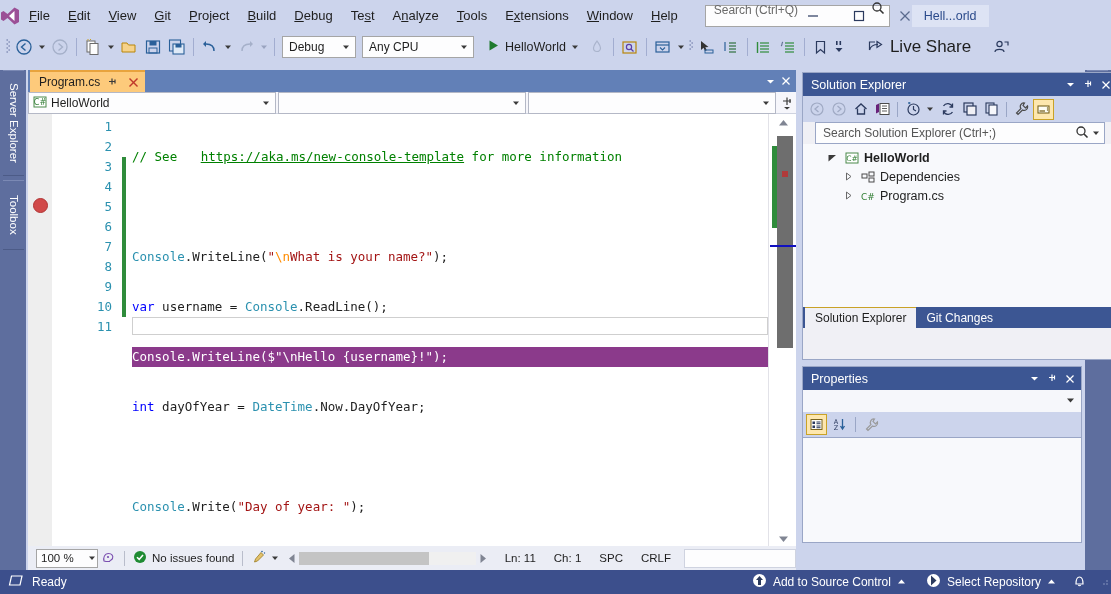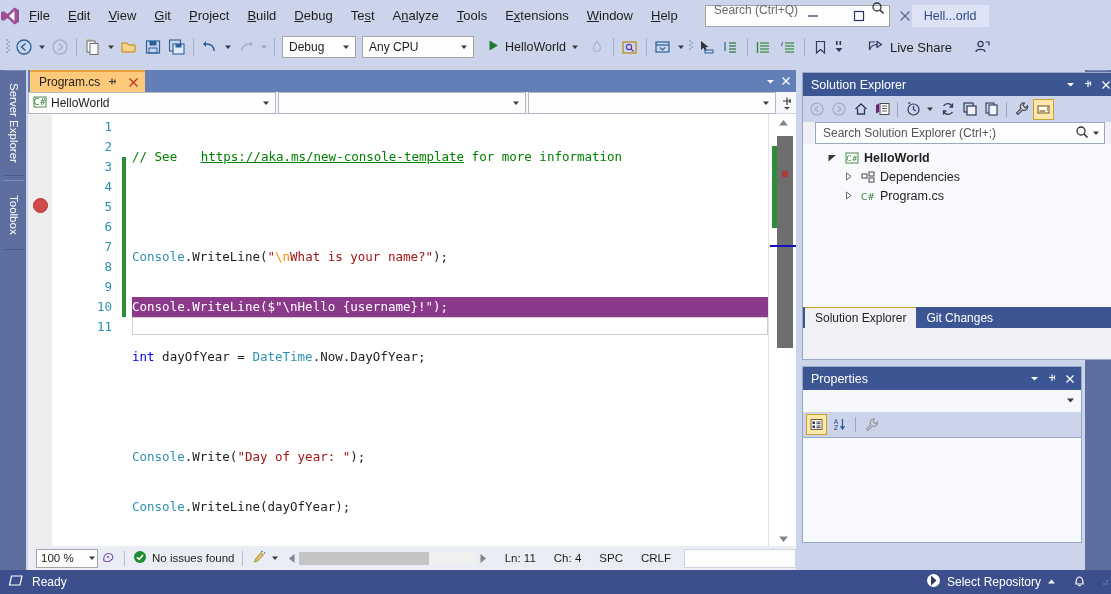--- a/index.html
+++ b/index.html
@@ -538,21 +538,21 @@
     </div>
 
     <div class="liveshare">
       <span>
         <svg width="17" height="17" viewBox="0 0 17 17">
           <path d="M2.5 13 L2.5 5 L8 5" fill="none" stroke="#2b3a5e" stroke-width="1.2"></path>
           <path d="M2.5 13 C4 8 8 7.5 11 7.5" fill="none" stroke="#2b3a5e" stroke-width="1.2"></path>
           <path d="M10 4.5 L14.5 7.5 L10 10.5 Z" fill="none" stroke="#2b3a5e" stroke-width="1.2"></path>
         </svg>
       </span>
-      <span style="font-size:13px;">Live Share</span>
+      <span style="font-size:17px;">Live Share</span>
     </div>
     <div class="tb-btn" style="margin-left:10px;">
       <svg width="18" height="18" viewBox="0 0 18 18">
         <circle cx="7.5" cy="6" r="2.6" fill="none" stroke="#2b3a5e" stroke-width="1.2"></circle>
         <path d="M3 14 C3 10.5 12 10.5 12 14" fill="none" stroke="#2b3a5e" stroke-width="1.2"></path>
         <path d="M12.5 4 L16 4 L16 7.5" fill="none" stroke="#2b3a5e" stroke-width="1.2"></path>
       </svg>
     </div>
   </div>
 
@@ -663,20 +663,21 @@
           <div>10</div>
           <div>11</div>
         </div>
 
       <div class="changebar" style="top:43px; height:160px;"></div>
 
       <div class="codetext">
         <div class="ln"><span class="com">// See </span><span class="lnk">https://aka.ms/new-console-template</span><span class="com"> for more information</span></div>
         <div class="ln"></div>
         <div class="ln"><span class="typ">Console</span><span class="pun">.</span><span class="pun">WriteLine</span><span class="pun">(</span><span class="str">"</span><span class="esc">\n</span><span class="str">What is your name?"</span><span class="pun">);</span></div>
+        <div class="ln"><span class="kw">var</span><span class="pun"> username = </span><span class="typ">Console</span><span class="pun">.ReadLine();</span></div>
         <div class="ln sel-line"><span class="typ">Console</span><span class="pun">.WriteLine($"</span><span class="esc">\n</span><span class="str">Hello {username}!"</span><span class="pun">);</span></div>
         <div class="ln"><span class="kw">int</span><span class="pun"> dayOfYear = </span><span class="typ">DateTime</span><span class="pun">.Now.DayOfYear;</span></div>
         <div class="ln"></div>
         <div class="ln"><span class="typ">Console</span><span class="pun">.Write(</span><span class="str">"Day of year: "</span><span class="pun">);</span></div>
         <div class="ln"><span class="typ">Console</span><span class="pun">.WriteLine(dayOfYear);</span></div>
         
       </div>
 
       <div class="caretbox" style="top:203px;"></div>
 
@@ -753,21 +754,21 @@
       </div>
       <div class="hsb-arrow">
         <svg width="8" height="11" viewBox="0 0 8 11">
             <path d="M1.5 1 L7 5.5 L1.5 10 Z" fill="#808593"></path>
           </svg>
       </div>
     </div>
 
     <div class="es-right">
       <span>Ln: 11</span>
-      <span>Ch: 4</span>
+      <span>Ch: 1</span>
       <span>SPC</span>
       <span>CRLF</span>
     </div>
     <div class="es-blank"></div>
   </div>
 
   <div class="solexp">
     <div class="panel-title">
       <span class="pt-label">Solution Explorer</span>
       <span class="pt-btn">
@@ -1010,20 +1011,34 @@
           <path d="M3.5 2 L14 2 L12 11 L1.5 11 Z" fill="none" stroke="#ffffff" stroke-width="1.2"></path>
         </svg>
       </span>
       <span>Ready</span>
     </div>
     <div class="sb-right">
       <div class="sb-btn">
         <span>
           <svg width="15" height="15" viewBox="0 0 15 15">
             <circle cx="7.5" cy="7.5" r="6.5" fill="#ffffff"></circle>
+            <path d="M7.5 3 L11 7 L9 7 L9 12 L6 12 L6 7 L4 7 Z" fill="#2b3a5e"></path>
+          </svg>
+        </span>
+        <span>Add to Source Control</span>
+        <span>
+          <svg width="9" height="9" viewBox="0 0 9 9">
+              <path d="M1 6.5 L4.5 2.5 L8 6.5 Z" fill="#ffffff"></path>
+            </svg>
+        </span>
+      </div>
+      <div class="sb-btn">
+        <span>
+          <svg width="15" height="15" viewBox="0 0 15 15">
+            <circle cx="7.5" cy="7.5" r="6.5" fill="#ffffff"></circle>
             <path d="M5 2.5 L10.5 7.5 L5 12.5 Z" fill="#2b3a5e"></path>
           </svg>
         </span>
         <span>Select Repository</span>
         <span>
           <svg width="9" height="9" viewBox="0 0 9 9">
               <path d="M1 6.5 L4.5 2.5 L8 6.5 Z" fill="#ffffff"></path>
             </svg>
         </span>
       </div>

